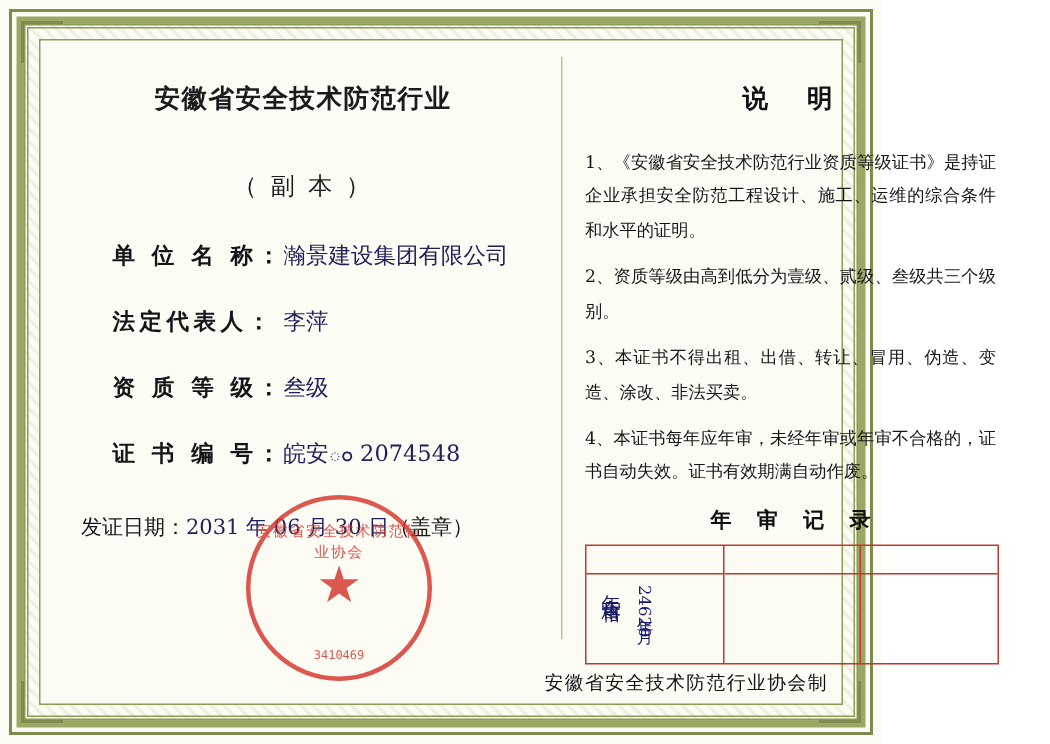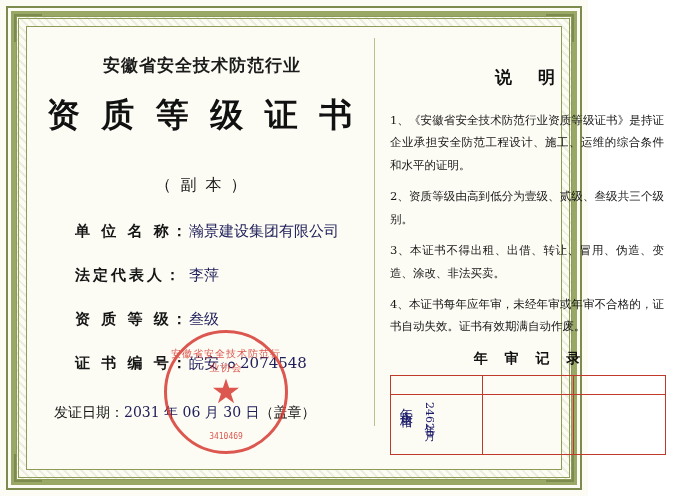--- a/index.html
+++ b/index.html
@@ -197,21 +197,21 @@
     width: 280px;
     height: 410px;
   }
   .right-title {
     text-align: center;
     font-family: "DejaVu Serif", "Liberation Serif", serif;
     font-size: 17px;
     font-weight: bold;
     color: #111;
     letter-spacing: 10px;
-    margin-top: 36px;
+    margin-top: 24px;
   }
   .notes {
     margin-top: 20px;
     padding-right: 6px;
   }
   .note {
     font-family: "DejaVu Serif", "Liberation Serif", serif;
     font-size: 11.5px;
     color: #161616;
     line-height: 1.95;
@@ -299,21 +299,20 @@
   <div class="corner tl"></div>
   <div class="corner tr"></div>
   <div class="corner bl"></div>
   <div class="corner br"></div>
 
   <div class="page">
     <div class="divider-v"></div>
 
     <div class="left">
       <div class="title-sub">安徽省安全技术防范行业</div>
-      <div class="title-main">资 质 等 级 证 书</div>
       <div class="title-copy">（ 副  本 ）</div>
 
       <div class="fields">
         <div class="field-row">
           <span class="field-label">单 位 名 称：</span>
           <span class="field-value blue">瀚景建设集团有限公司</span>
         </div>
         <div class="field-row">
           <span class="field-label">法定代表人：</span>
           <span class="field-value blue">李萍</span>
@@ -359,14 +358,15 @@
         </div>
         <div class="review-cell">
           <div class="review-head"></div>
         </div>
         <div class="review-cell">
           <div class="review-head"></div>
         </div>
       </div>
     </div>
 
+    <div class="footer">安徽省安全技术防范行业协会制</div>
   </div>
 </div>
 
 </body></html>

